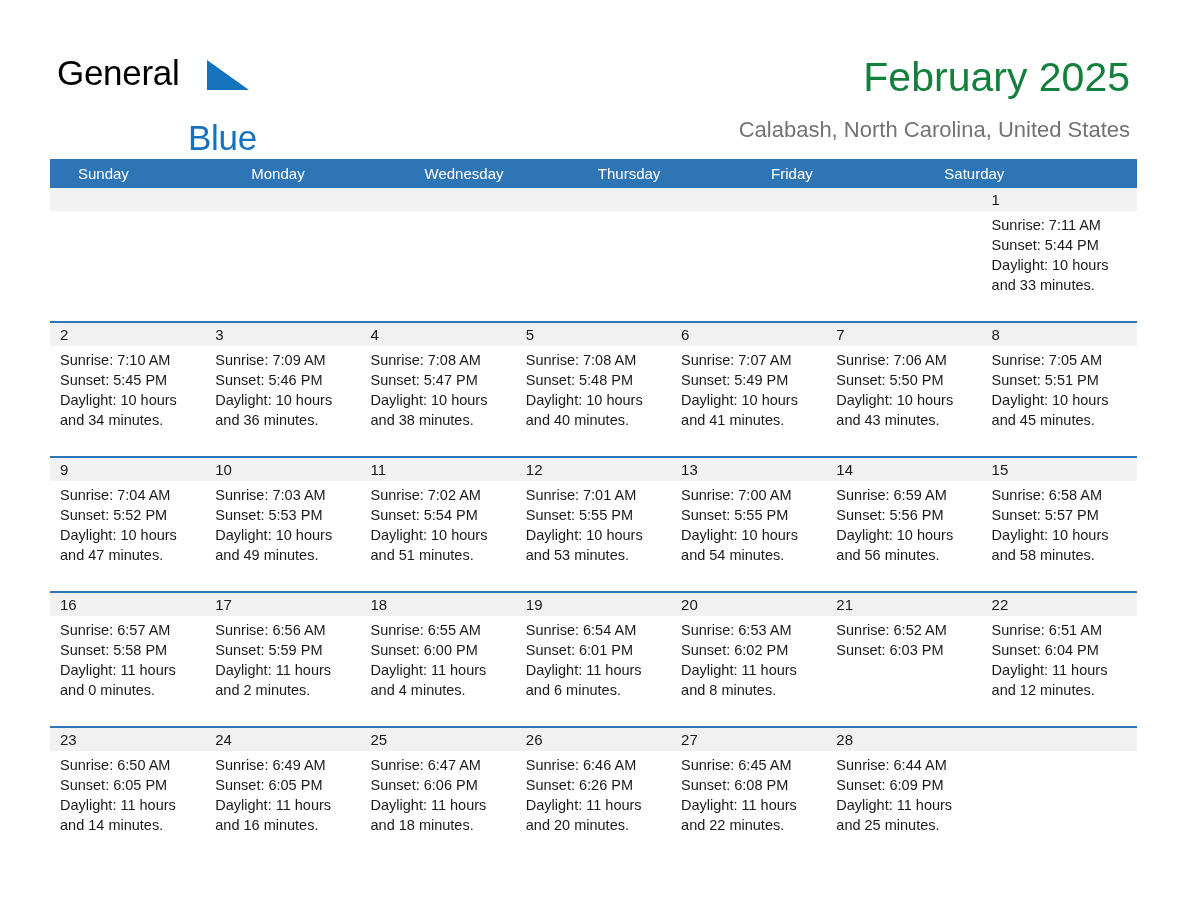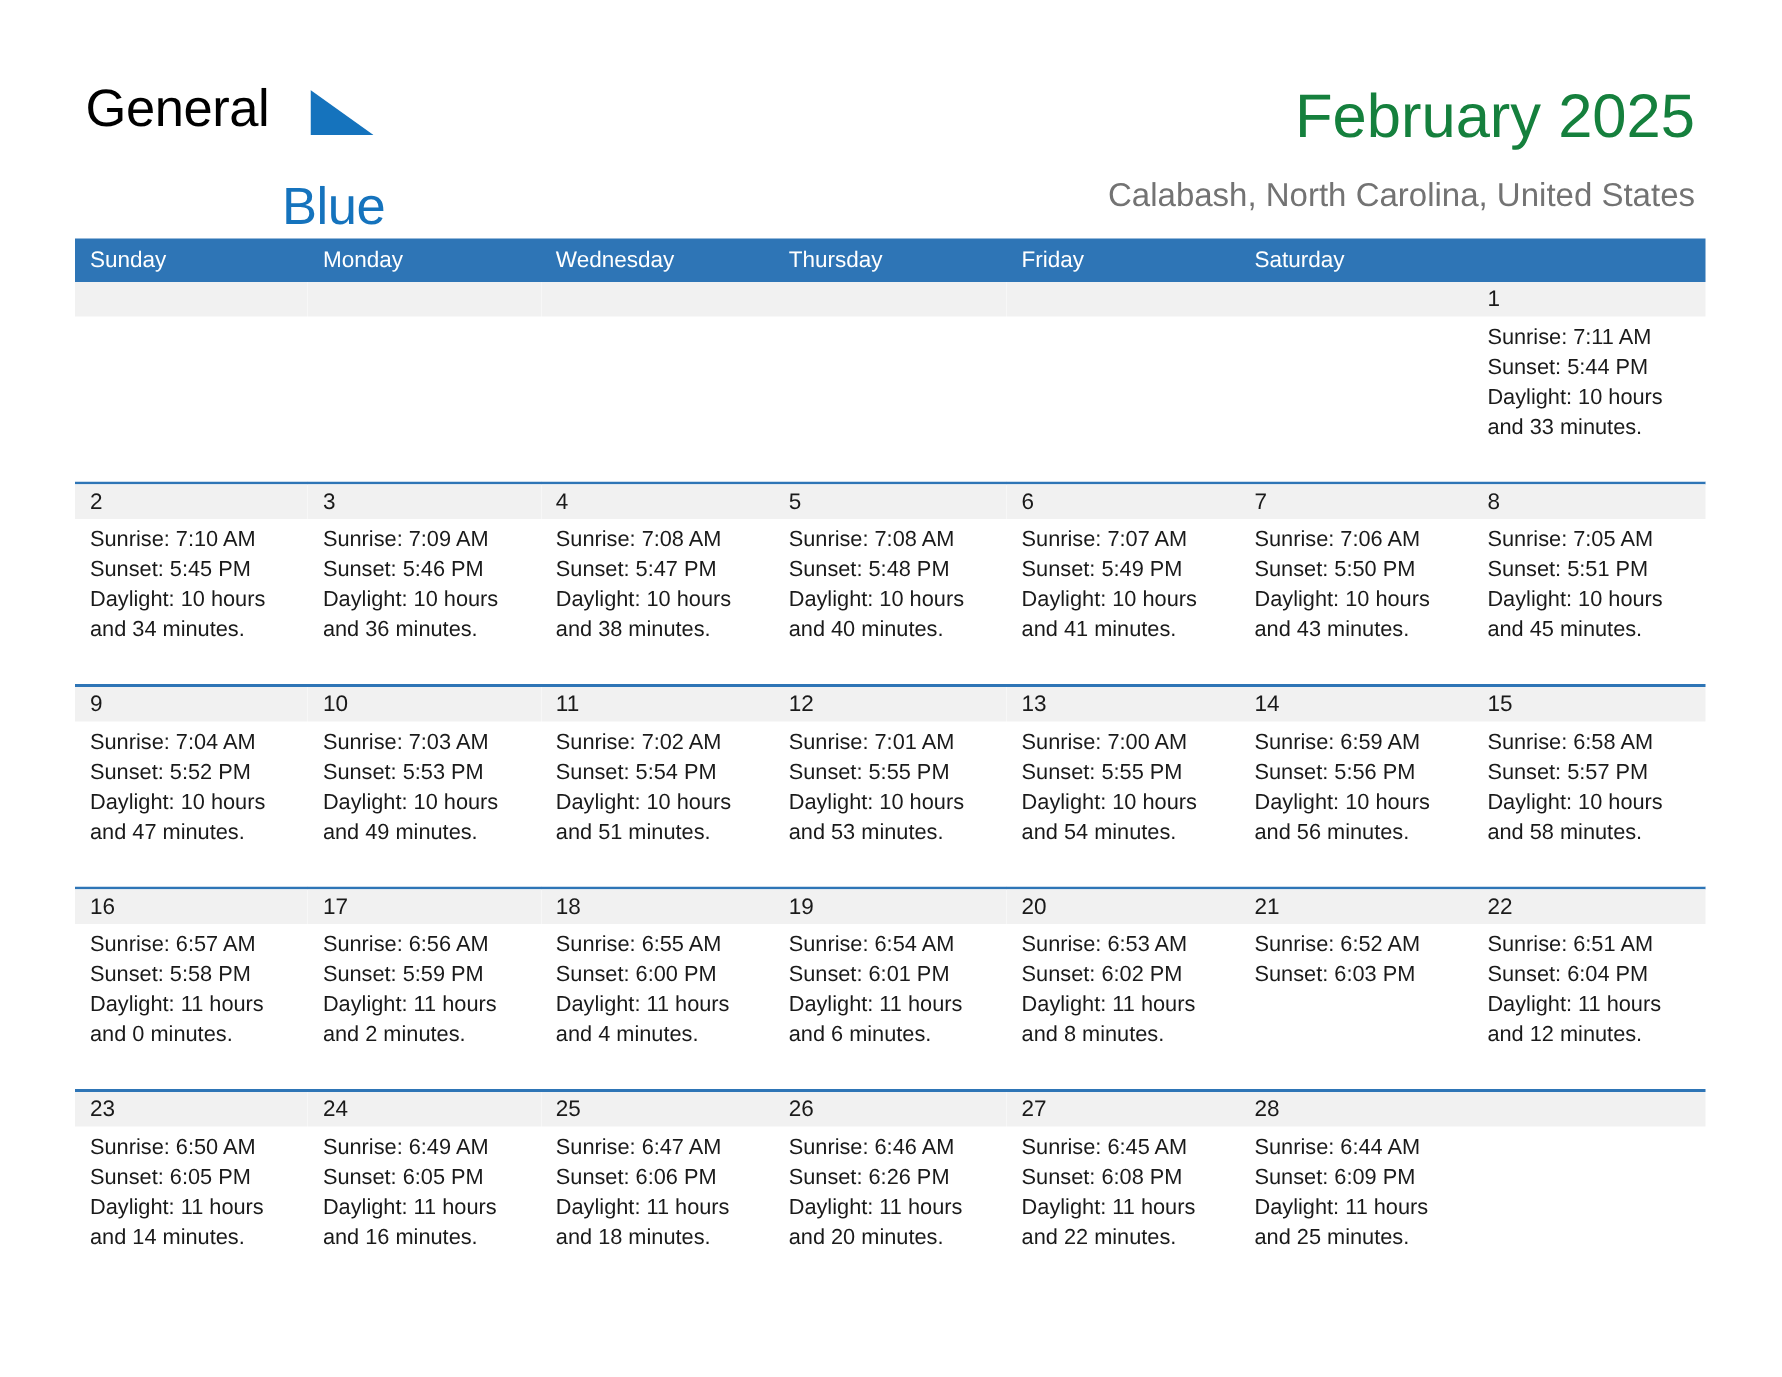--- a/index.html
+++ b/index.html
@@ -84,20 +84,21 @@
   .cal-head .cell {
     color:#ffffff;
     font-size:15px;
     line-height:29px;
     padding-left:10px;
   }
 
   .cell {
     width:155.28px;
     flex:0 0 155.28px;
+    margin-left:18px;
   }
 
   .week {
     border-top:2px solid #2e75b6;
   }
   .week.first { border-top:none; }
 
   .day {
     width:155.28px;
     flex:0 0 155.28px;

